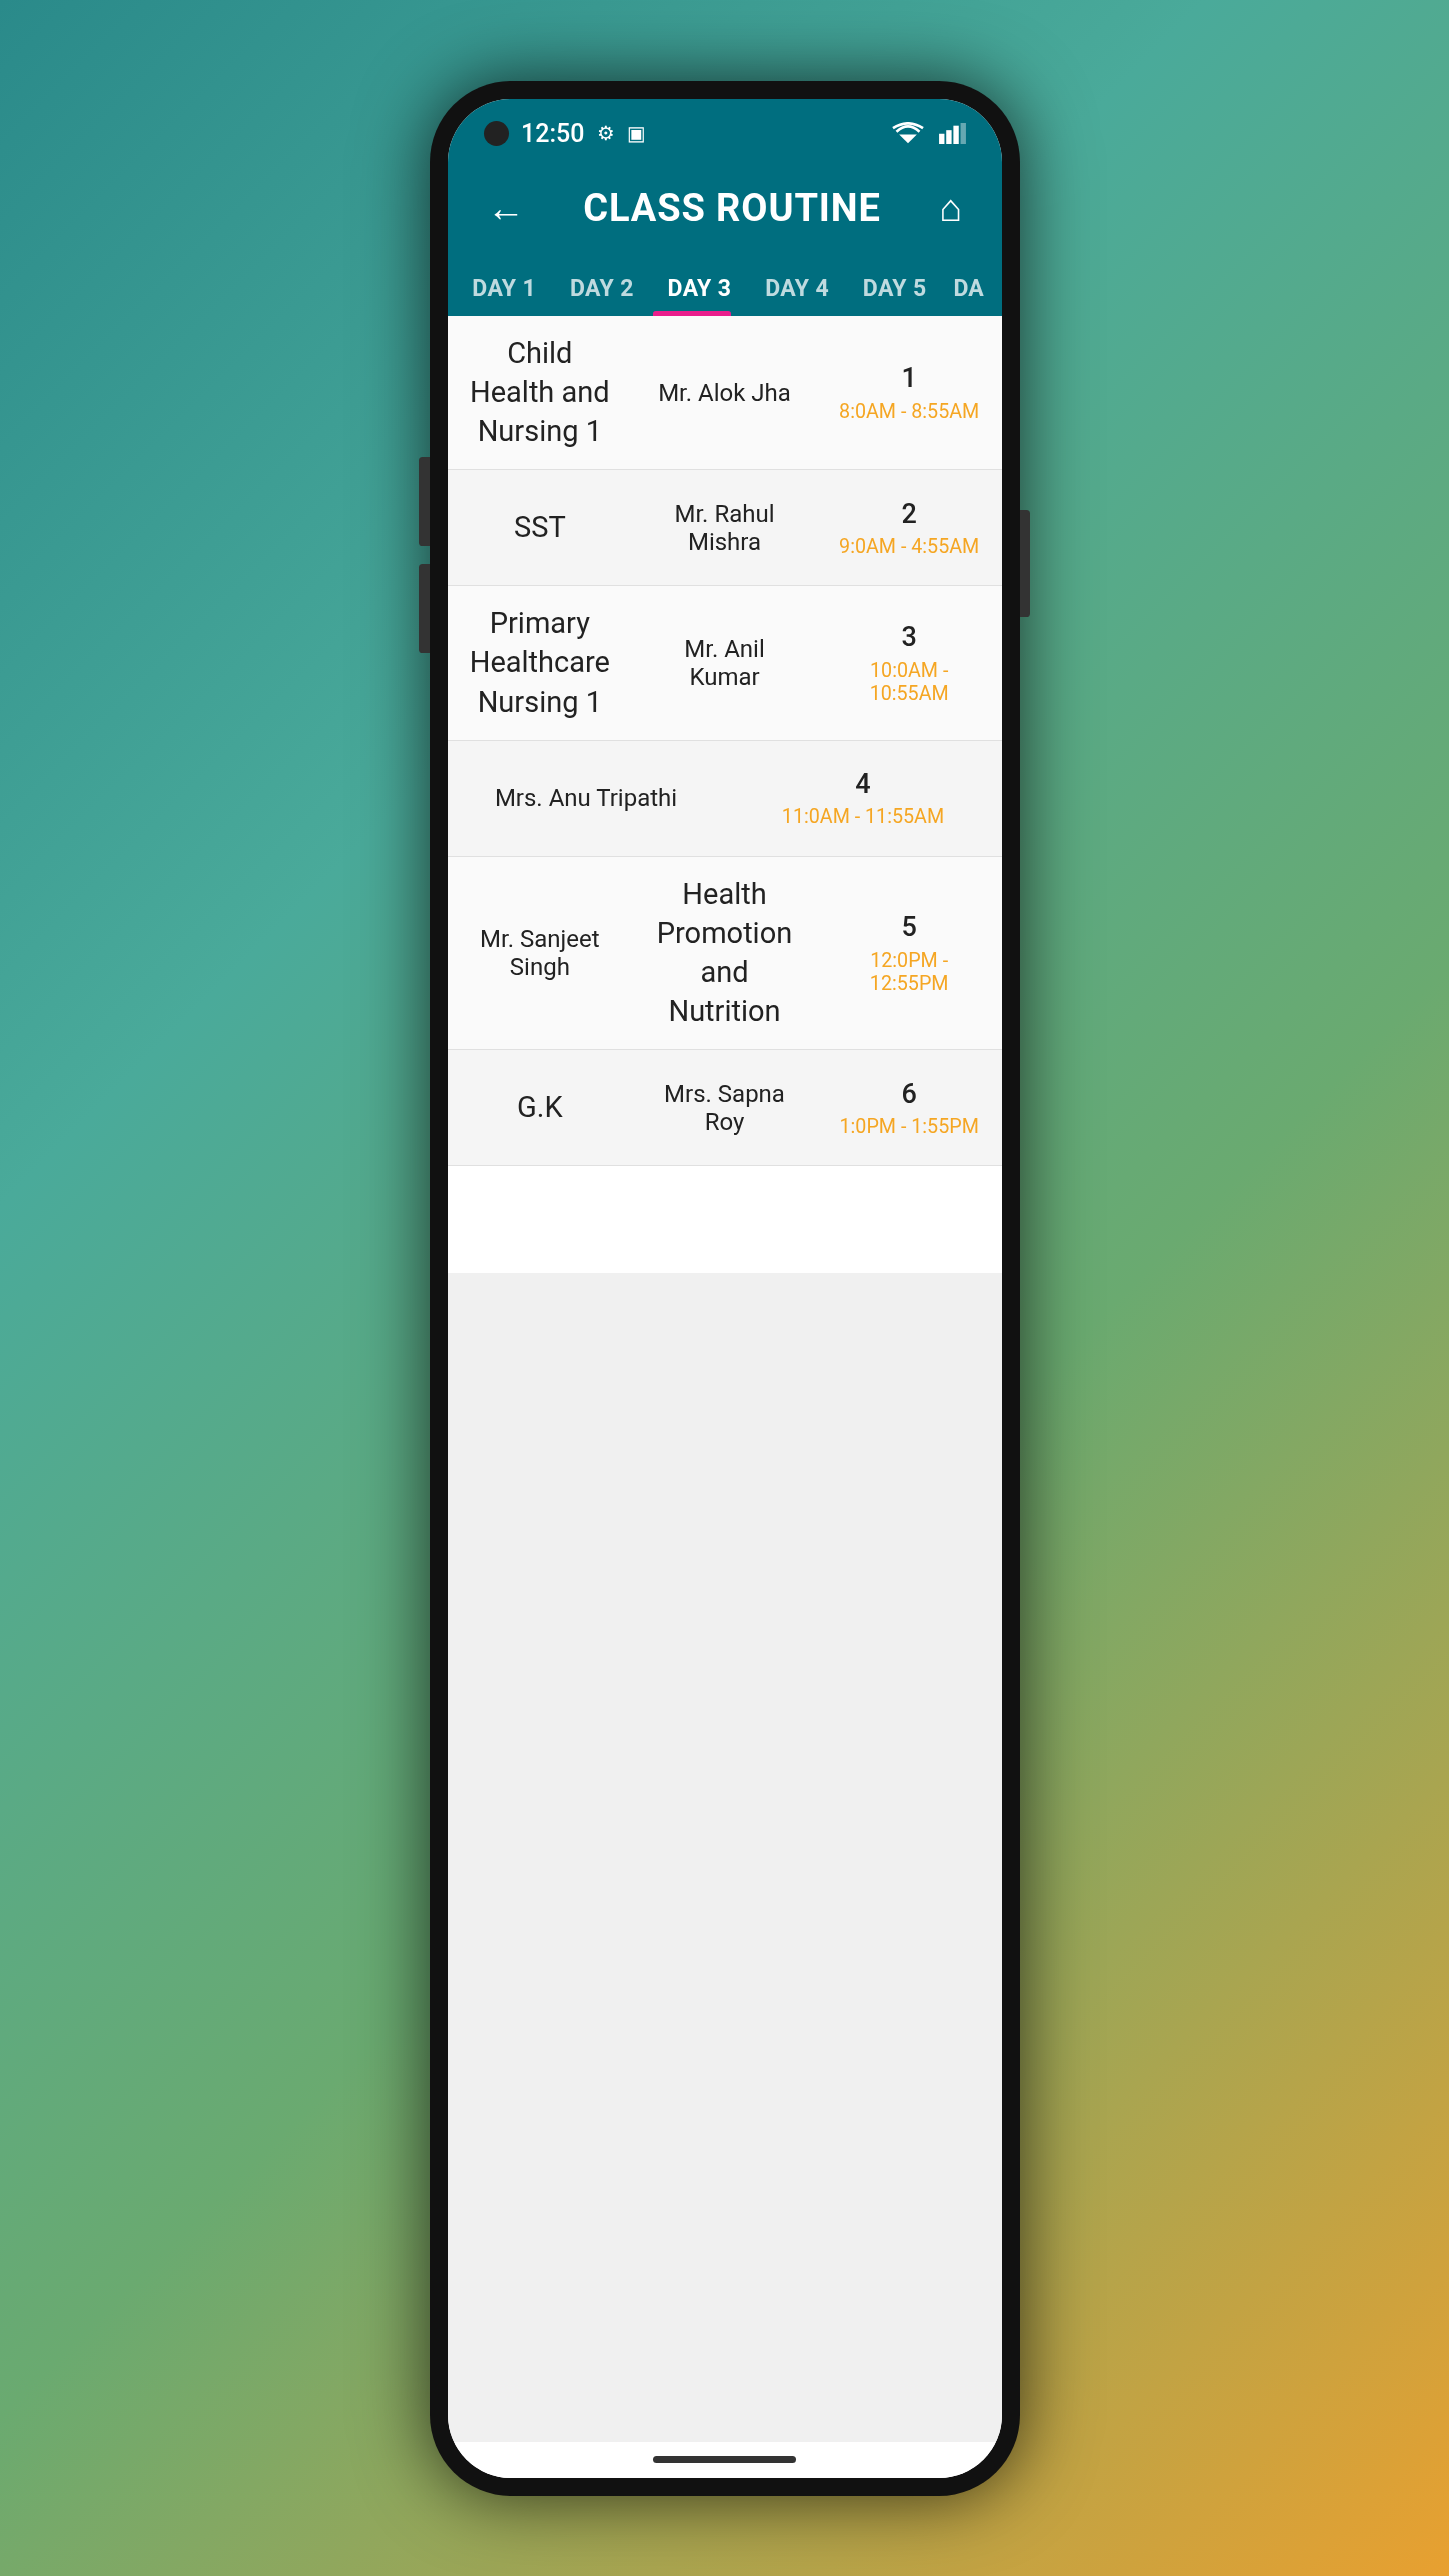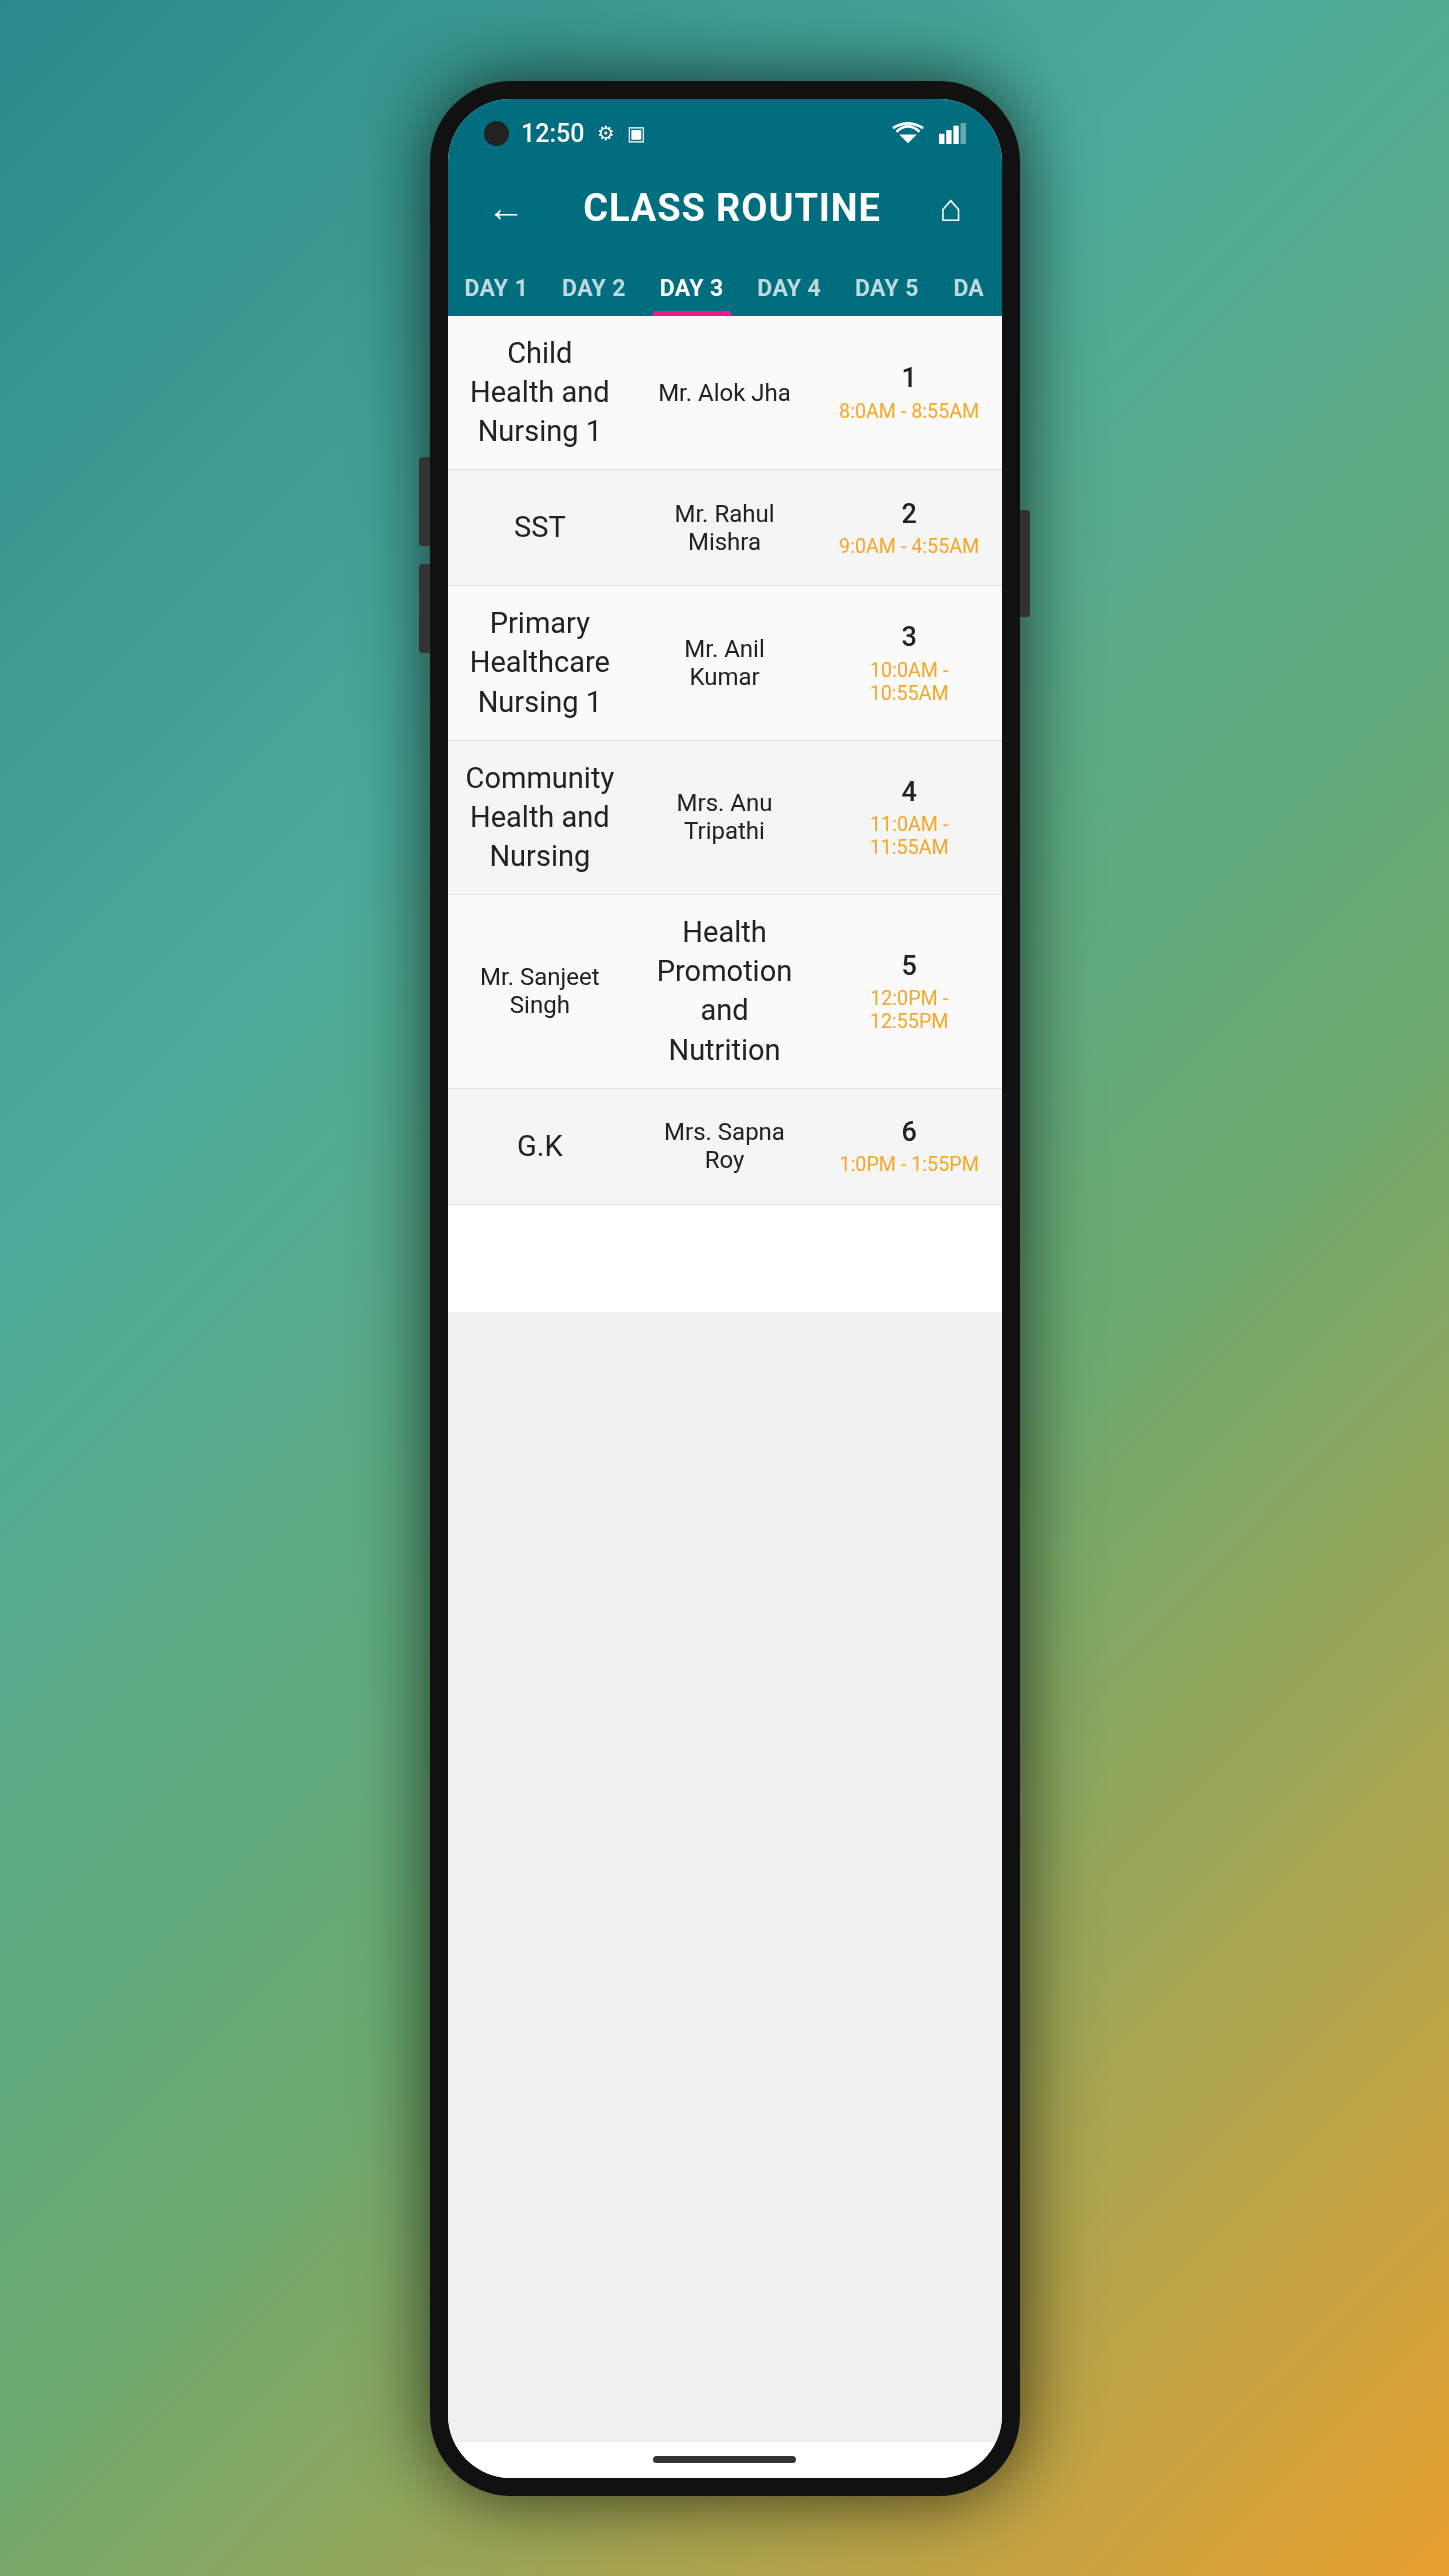--- a/index.html
+++ b/index.html
@@ -103,21 +103,21 @@
 
     
     .day-tabs {
       background: #006e7f;
       display: flex;
       border-bottom: none;
     }
 
     .day-tab {
       flex: 1;
-      text-align: center;
+      text-align: right;
       padding: 19.7px 9px 14.3px;
       color: rgba(255,255,255,0.75);
       font-size: 23px;
       font-weight: 700;
       cursor: pointer;
       position: relative;
       letter-spacing: 0.4px;
     }
 
     .day-tab.active {
@@ -352,23 +352,20 @@
       <div class="td-cell">
         <span class="td-teacher">Mr. Anil Kumar</span>
       </div>
       <div class="td-cell">
         <span class="td-period-num">3</span>
         <span class="td-period-time">10:0AM - 10:55AM</span>
       </div>
     </div>
         <div class="table-row">
       <div class="td-cell">
-        <span class="td-subject">Community Health and Nursing</span>
-      </div>
-      <div class="td-cell">
         <span class="td-teacher">Mrs. Anu Tripathi</span>
       </div>
       <div class="td-cell">
         <span class="td-period-num">4</span>
         <span class="td-period-time">11:0AM - 11:55AM</span>
       </div>
     </div>
         <div class="table-row">
       <div class="td-cell">
         <span class="td-teacher">Mr. Sanjeet Singh</span>

